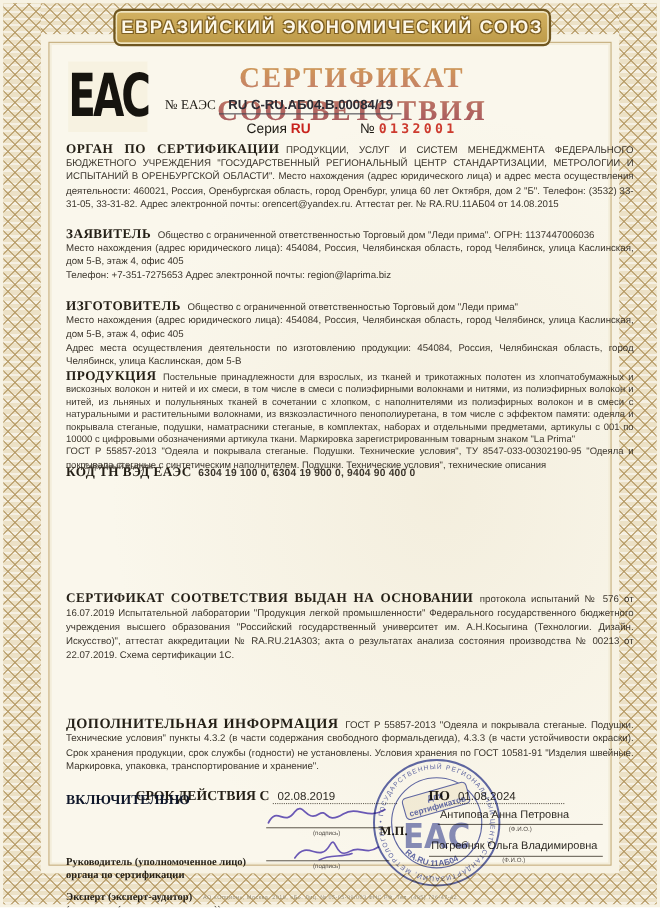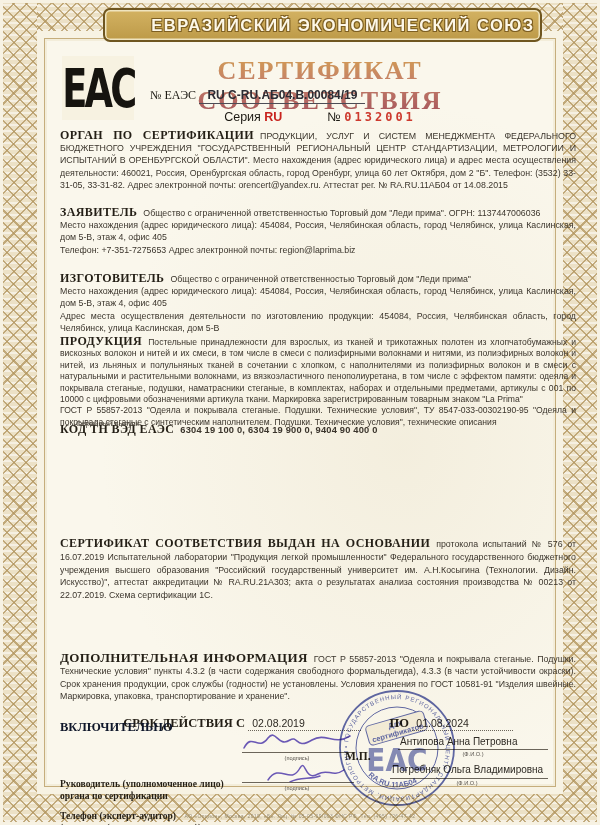--- a/index.html
+++ b/index.html
@@ -20,21 +20,21 @@
          border:1.5px solid #c5ad7c;box-shadow:0 0 0 2px #f3edda inset;pointer-events:none;}
   .paper{position:absolute;left:46px;top:40px;right:46px;bottom:40px;
          background:
            radial-gradient(ellipse at 70% 55%, rgba(214,198,156,.18), transparent 60%),
            #faf7ec;}
   
   .banner{position:absolute;left:103px;top:8px;width:394px;height:30px;
           background:linear-gradient(180deg,#d3b262,#bd9a48);
           border:2px solid #6f5620;border-radius:7px;
           box-shadow:0 0 0 1.5px #efe4bf inset;
-          display:flex;align-items:center;justify-content:center;z-index:5;padding-left:41px;}
+          display:flex;align-items:center;justify-content:center;z-index:5;}
   .banner span{font-weight:bold;font-size:16.5px;letter-spacing:1.5px;color:#fdf7e7;
           font-family:"Liberation Sans",sans-serif;
           text-shadow:1px 1px 0 #7d5f22,-1px -1px 0 #7d5f22,1px -1px 0 #7d5f22,-1px 1px 0 #7d5f22;}
   .eac{position:absolute;left:62px;top:56px;width:72px;height:64px;
        display:flex;align-items:center;justify-content:center;background:rgba(245,238,218,.6);}
   .eac span{font-family:"DejaVu Sans",sans-serif;font-weight:bold;font-size:40px;color:#16140f;
        letter-spacing:-3px;transform:scaleY(1.35) scaleX(.92);display:inline-block;}
   .doc-title{position:absolute;left:150px;top:56px;width:340px;text-align:center;
        font-family:"Liberation Serif",serif;font-weight:bold;font-size:26px;letter-spacing:2px;
        background:linear-gradient(180deg,#d29a55 5%,#c47e68 45%,#aa5a5e 90%);
@@ -156,21 +156,21 @@
     <path d="M6,20 C14,4 20,24 30,10 C38,0 40,20 52,12 C60,7 58,22 74,12 C88,4 96,18 112,8" fill="none" stroke="#6a58b5" stroke-width="1.6" stroke-linecap="round"></path>
   </svg>
   <div class="sigline" style="left:242px;top:752px;width:112px;"></div>
   <div class="caption" style="left:262px;top:755px;width:70px;">(подпись)</div>
   <div class="mp" style="left:345px;top:750px;">М.П.</div>
   <div class="name" style="left:400px;top:736px;">Антипова Анна Петровна</div>
   <div class="sigline" style="left:398px;top:749px;width:150px;"></div>
   <div class="caption" style="left:438px;top:751px;width:70px;">(Ф.И.О.)</div>
 
   <div class="siglabel" style="left:60px;top:770px;width:200px;">
-    <div>Телефон (эксперт-аудитор)</div>
+    <div>Эксперт (эксперт-аудитор)</div>
     <div>(эксперты (эксперты-аудиторы))</div>
   </div>
   <svg class="sigsvg" style="left:260px;top:760px;" width="90" height="26" viewBox="0 0 90 26">
     <path d="M8,20 C20,2 30,26 40,8 C46,-2 44,22 58,14 C68,8 72,18 84,10 M30,22 C40,16 50,20 60,16" fill="none" stroke="#6a58b5" stroke-width="1.5" stroke-linecap="round"></path>
   </svg>
   <div class="sigline" style="left:242px;top:782px;width:112px;"></div>
   <div class="caption" style="left:262px;top:785px;width:70px;">(подпись)</div>
   <div class="name" style="left:392px;top:764px;">Погребняк Ольга Владимировна</div>
   <div class="sigline" style="left:390px;top:778px;width:158px;"></div>
   <div class="caption" style="left:432px;top:780px;width:70px;">(Ф.И.О.)</div>

